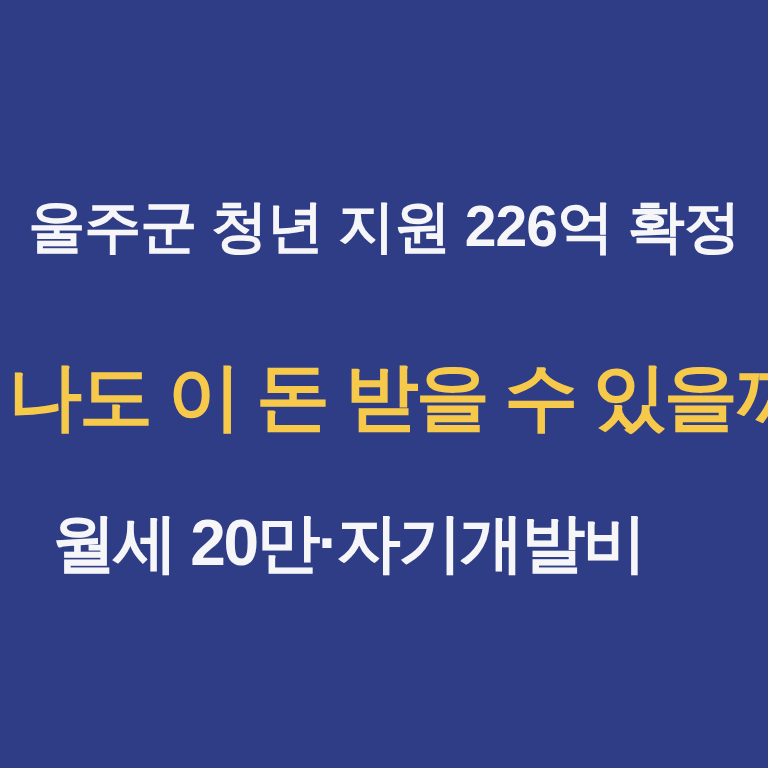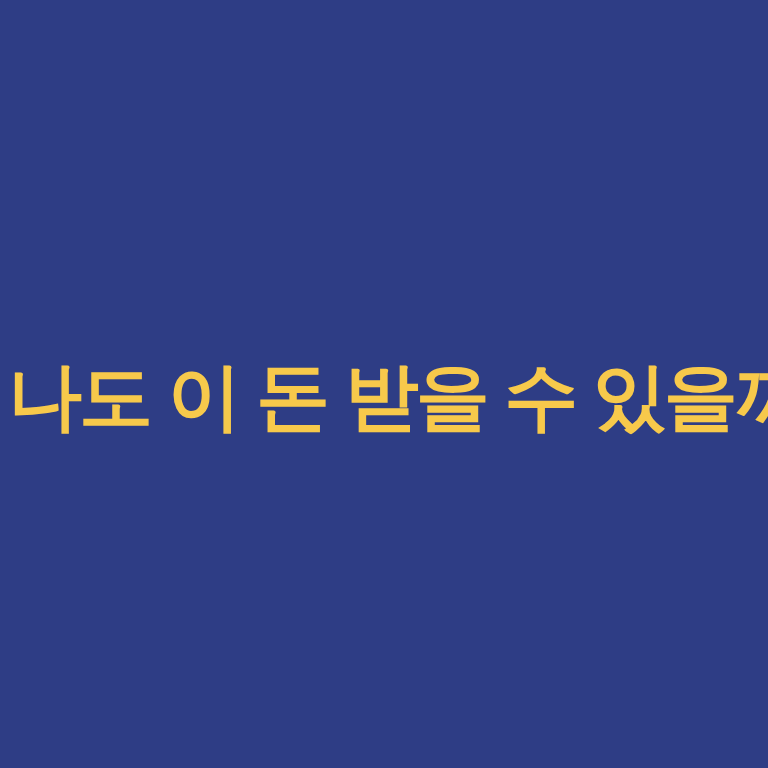--- a/index.html
+++ b/index.html
@@ -64,19 +64,21 @@
     line-height: 1.62;
     font-weight: 700;
     white-space: nowrap;
   }
 </style>
 </head>
 <body>
 
 <div class="card">
 
+  <div class="line headline">울주군 청년 지원 226억 확정</div>
 
   <div class="line hook">나도 이 돈 받을 수 있을까?</div>
 
   <div class="detail-block">
+    <span class="detail">월세 20만·자기개발비</span>
   </div>
 
 </div>
 
 </body></html>

